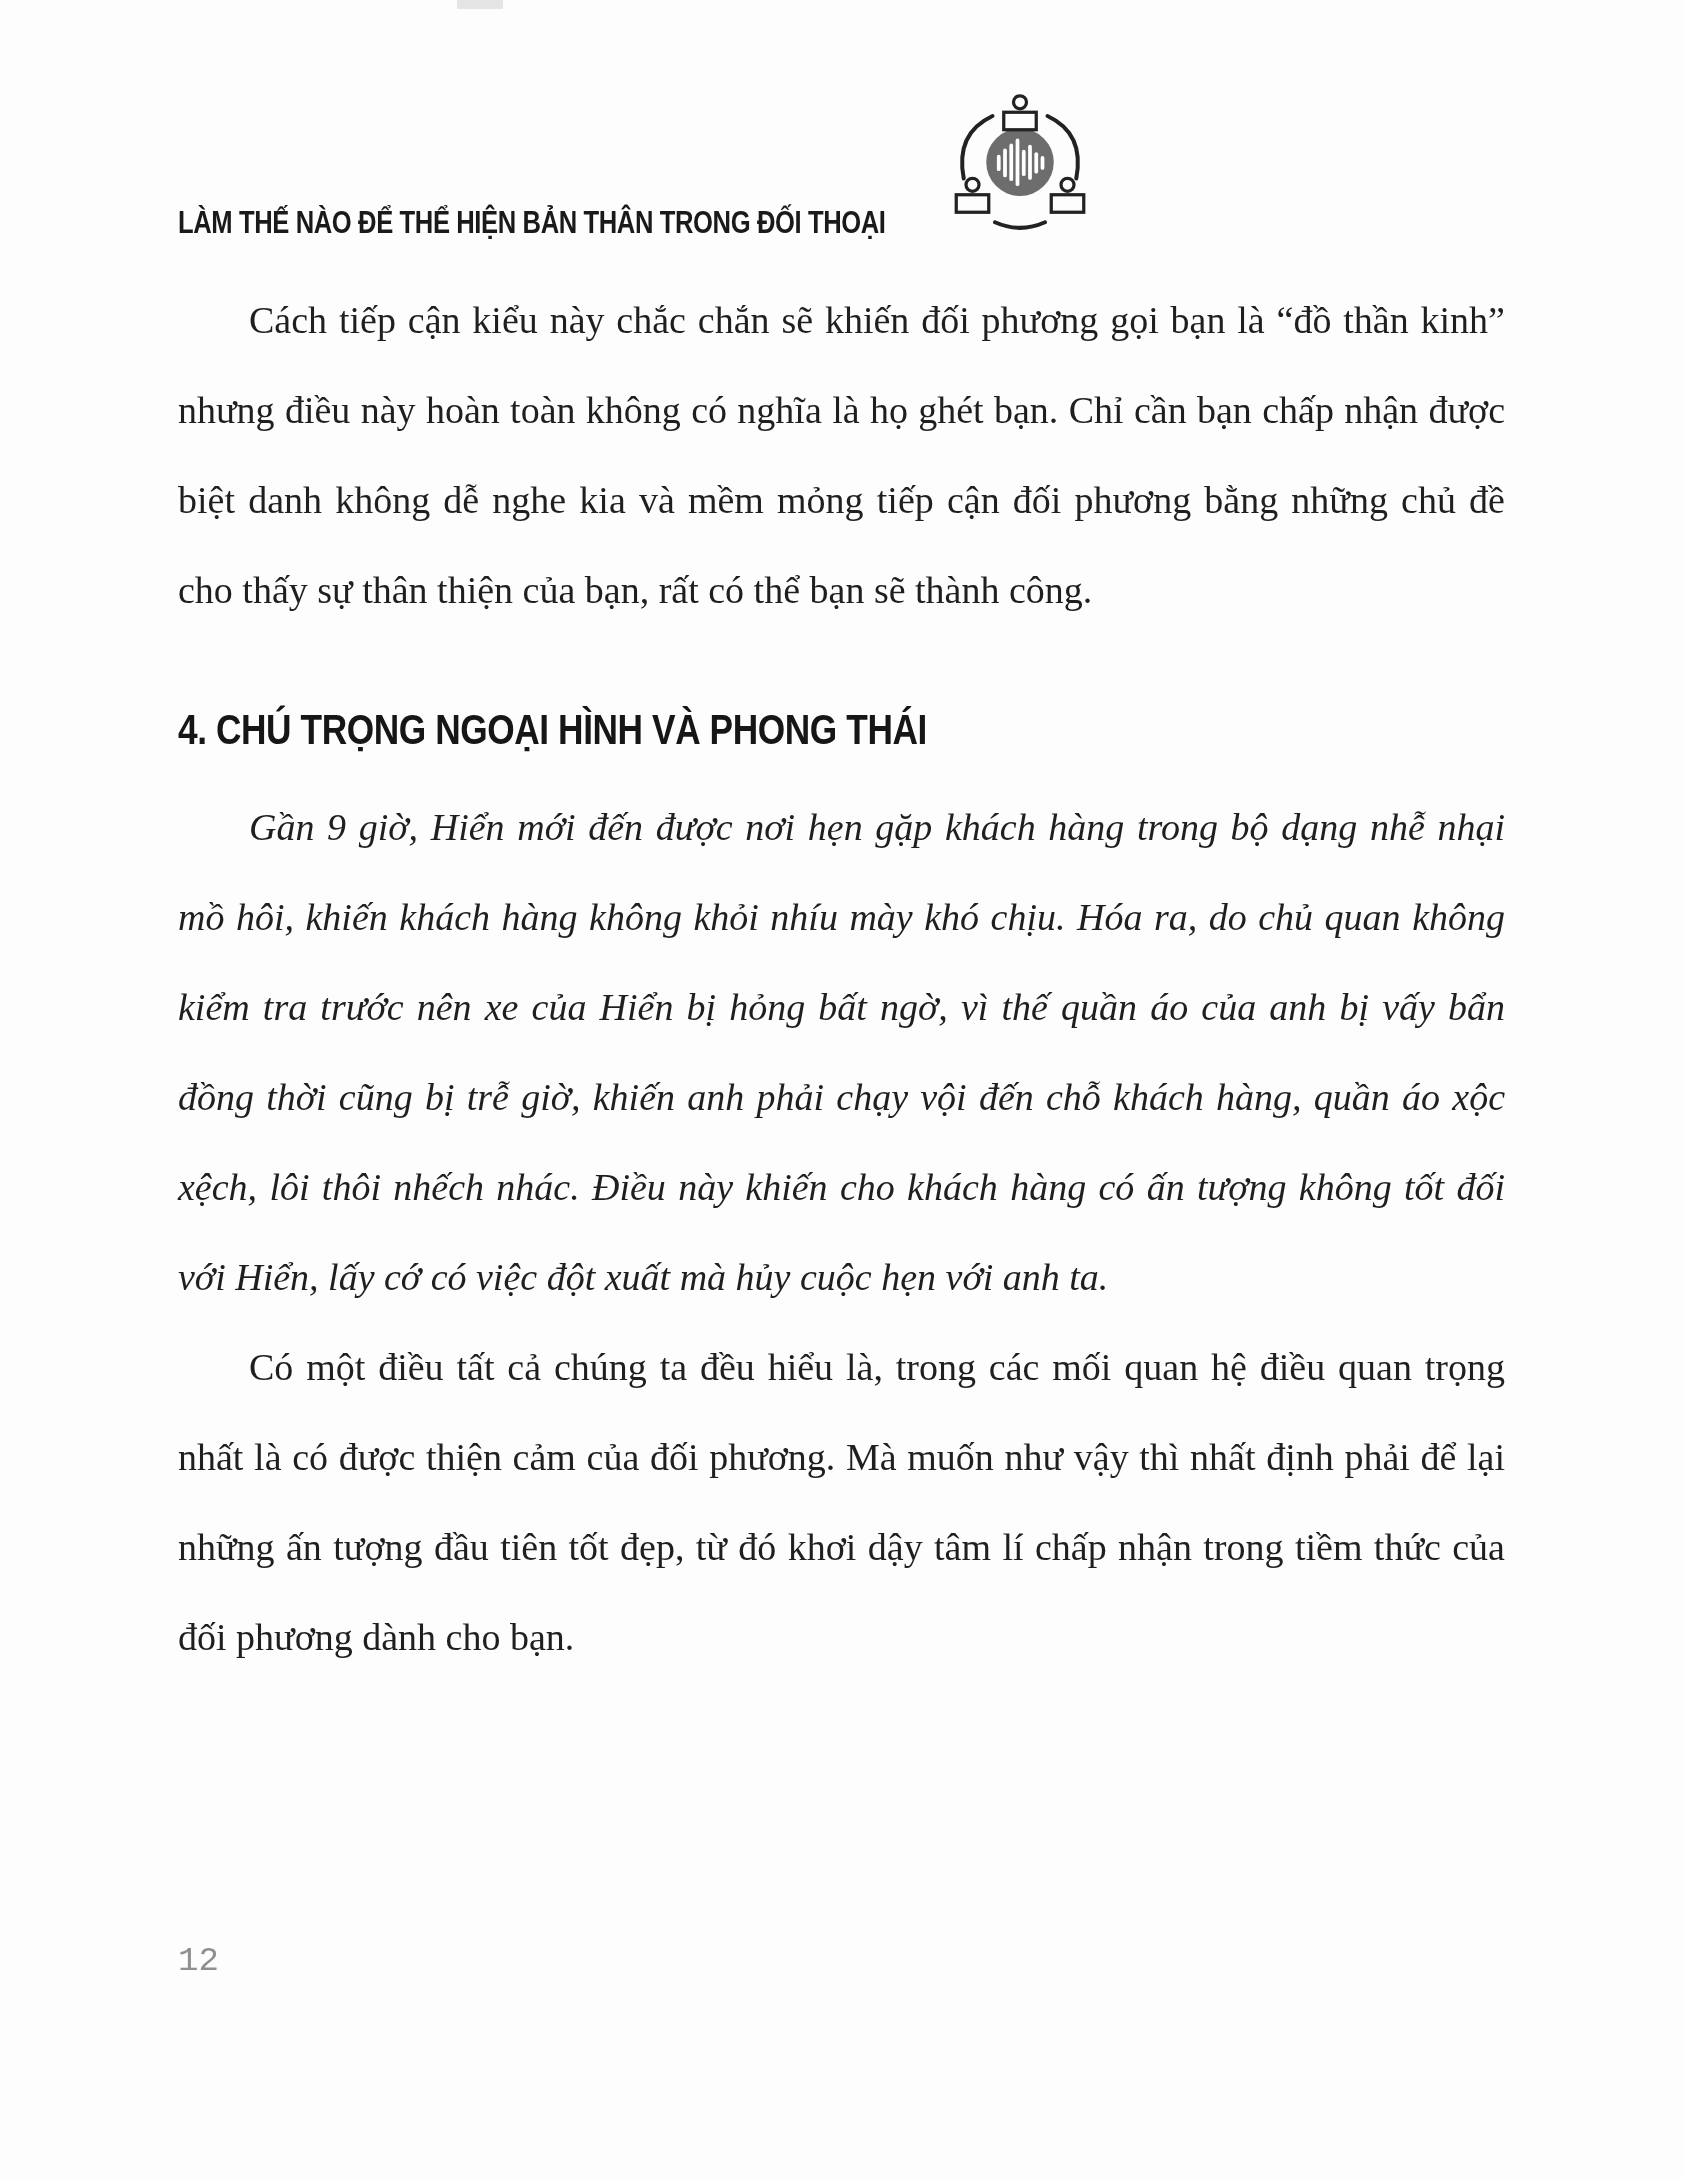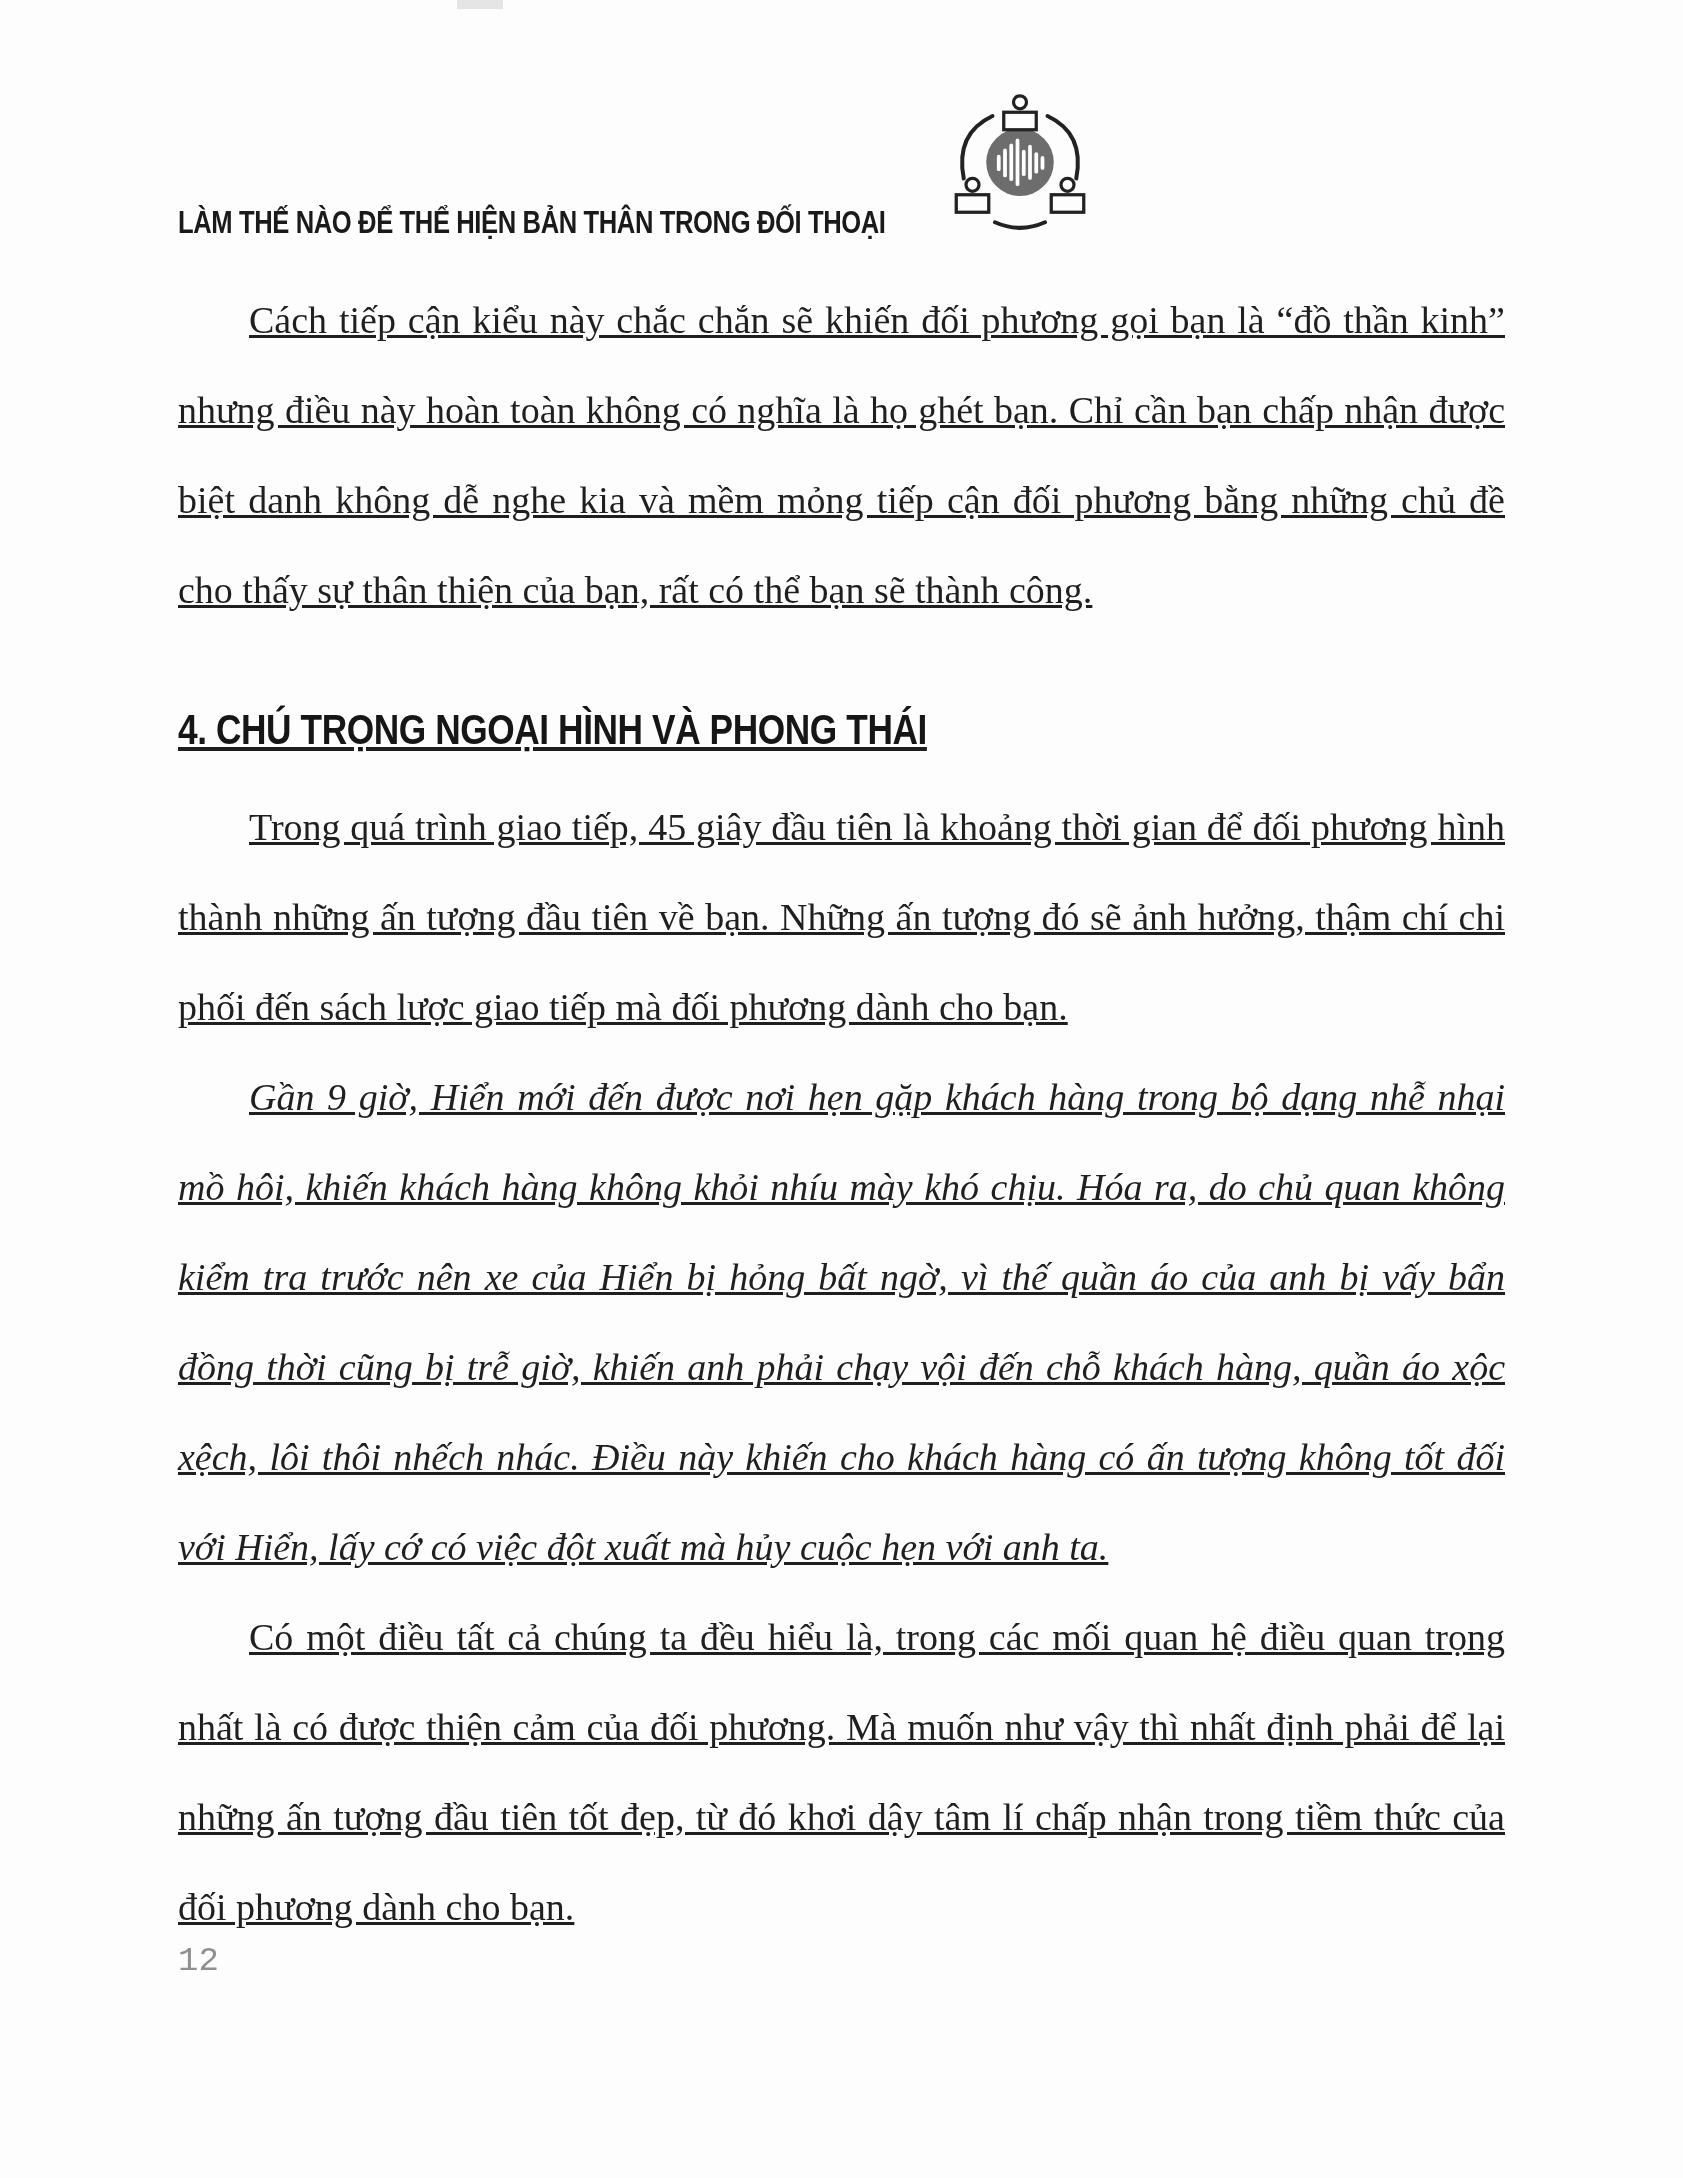--- a/index.html
+++ b/index.html
@@ -37,21 +37,21 @@
     transform:scaleX(.80);
     transform-origin:left center;
     display:inline-block;
   }
   .header-icon{
     width:150px;height:150px;
     margin-left:-117px; 
     flex:0 0 auto;
   }
   
-  main{margin-top:34px;text-decoration:underline;}
+  main{margin-top:34px;}
   p.body{
     margin:0;
     font-size:38px;
     line-height:90px;
     text-align:justify;
     text-indent:71px;
   }
   p.body.italic{font-style:italic;}
   h2.section-heading{
     font-family:"Liberation Sans", sans-serif;
@@ -110,21 +110,20 @@
         <rect x="85" y="83" width="26" height="14" fill="#fdfdfd" stroke="#222" stroke-width="2.6"></rect>
       </svg>
     </span>
   </header>
 
   <main>
     <p class="body">Cách tiếp cận kiểu này chắc chắn sẽ khiến đối phương gọi bạn là “đồ thần kinh” nhưng điều này hoàn toàn không có nghĩa là họ ghét bạn. Chỉ cần bạn chấp nhận được biệt danh không dễ nghe kia và mềm mỏng tiếp cận đối phương bằng những chủ đề cho thấy sự thân thiện của bạn, rất có thể bạn sẽ thành công.</p>
 
     <h2 class="section-heading">4. CHÚ TRỌNG NGOẠI HÌNH VÀ PHONG THÁI</h2>
 
-    <p class="body">Trong quá trình giao tiếp, 45 giây đầu tiên là khoảng thời gian để đối phương hình thành những ấn tượng đầu tiên về bạn. Những ấn tượng đó sẽ ảnh hưởng, thậm chí chi phối đến sách lược giao tiếp mà đối phương dành cho bạn.</p>
 
     <p class="body italic">Gần 9 giờ, Hiển mới đến được nơi hẹn gặp khách hàng trong bộ dạng nhễ nhại mồ hôi, khiến khách hàng không khỏi nhíu mày khó chịu. Hóa ra, do chủ quan không kiểm tra trước nên xe của Hiển bị hỏng bất ngờ, vì thế quần áo của anh bị vấy bẩn đồng thời cũng bị trễ giờ, khiến anh phải chạy vội đến chỗ khách hàng, quần áo xộc xệch, lôi thôi nhếch nhác. Điều này khiến cho khách hàng có ấn tượng không tốt đối với Hiển, lấy cớ có việc đột xuất mà hủy cuộc hẹn với anh ta.</p>
 
     <p class="body">Có một điều tất cả chúng ta đều hiểu là, trong các mối quan hệ điều quan trọng nhất là có được thiện cảm của đối phương. Mà muốn như vậy thì nhất định phải để lại những ấn tượng đầu tiên tốt đẹp, từ đó khơi dậy tâm lí chấp nhận trong tiềm thức của đối phương dành cho bạn.</p>
   </main>
 
   <div class="page-number">12</div>
 
 </div>
 

